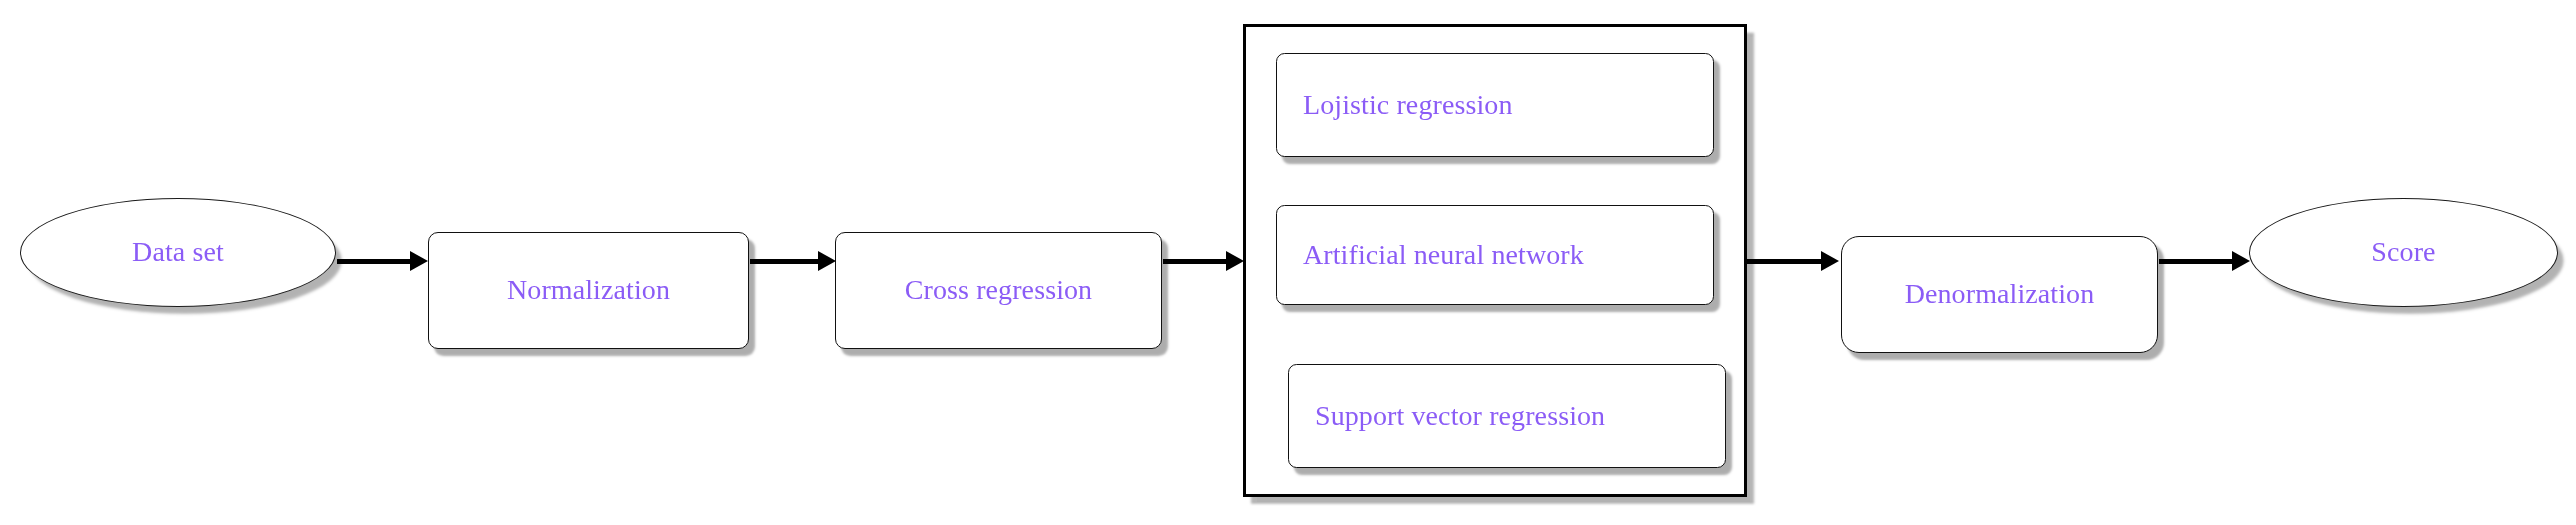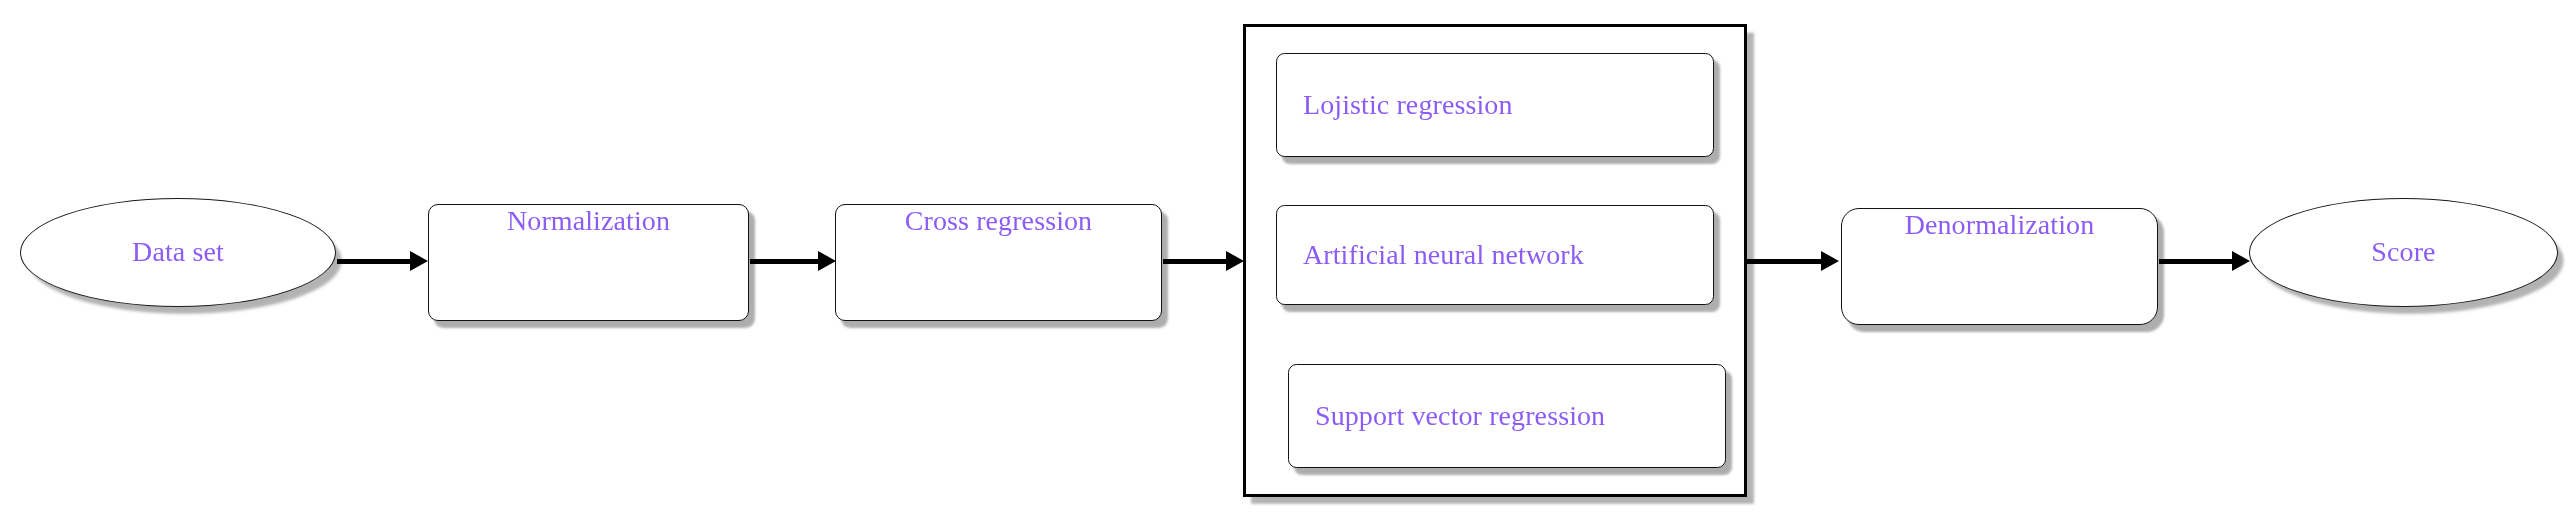--- a/index.html
+++ b/index.html
@@ -43,22 +43,24 @@
   }
 
   
   .proc {
     position: absolute;
     box-sizing: border-box;
     background: #ffffff;
     border: 1.9px solid #111111;
     border-radius: 10px;
     display: flex;
+    align-items: center;
     justify-content: center;
     box-shadow: 6.2px 6.8px 2.5px -0.6px rgba(0,0,0,0.32);
+    margin-top: 28px;
   }
 
   
   .model-box {
     position: absolute;
     box-sizing: border-box;
     background: #ffffff;
     border: 1.9px solid #111111;
     border-radius: 8.6px;
     display: flex;

